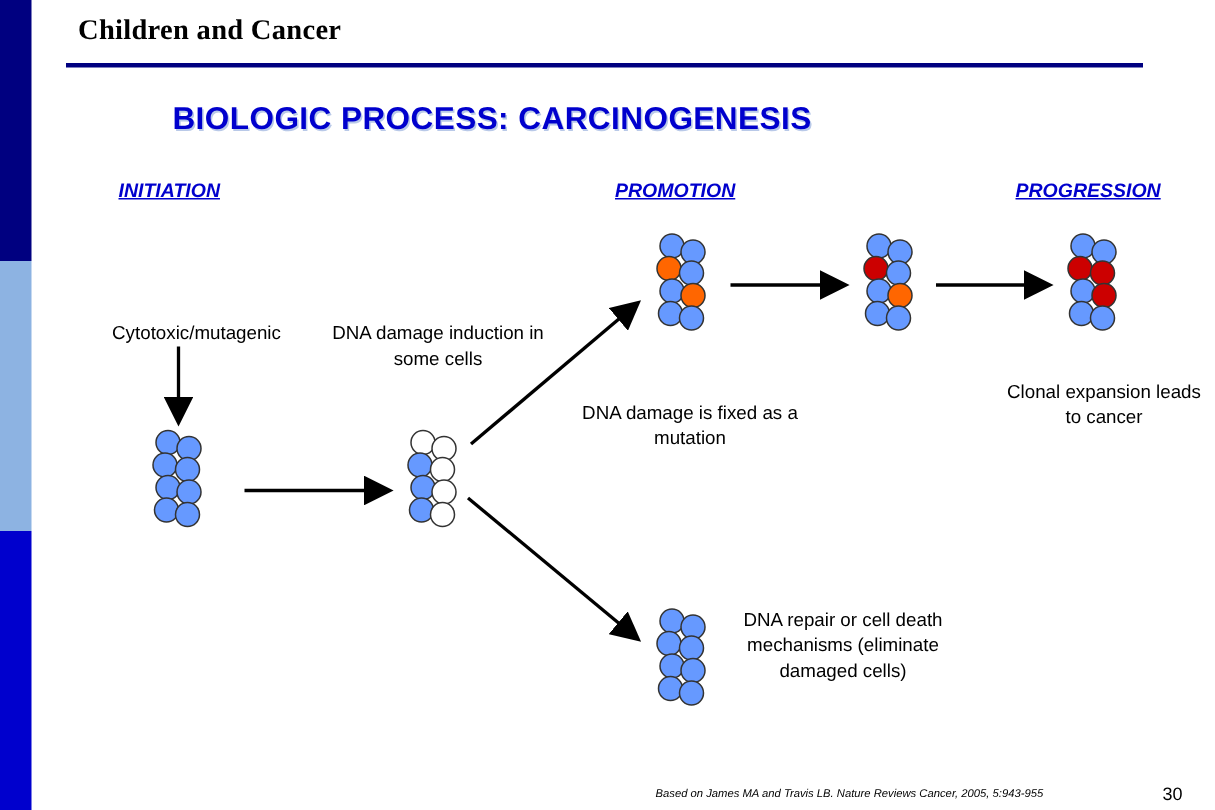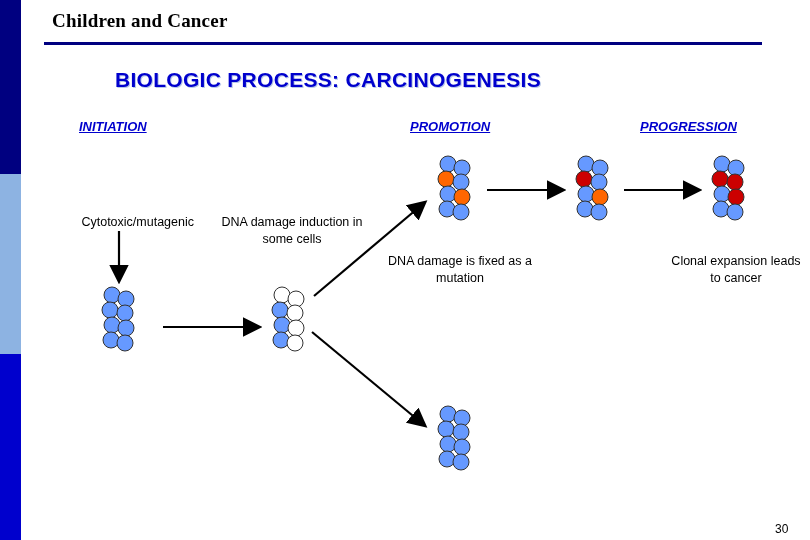--- a/index.html
+++ b/index.html
@@ -78,32 +78,32 @@
     position: absolute;
     font-size: 13px;
     font-weight: bold;
     font-style: italic;
     color: #0000cd;
     text-decoration: underline;
     white-space: nowrap;
   }
   .phase-initiation { left: 79px; top: 119px; }
   .phase-promotion { left: 410px; top: 119px; }
-  .phase-progression { left: 640px; top: 119px; }
+  .phase-progression { left: 677px; top: 119px; }
 
   .caption {
     position: absolute;
     font-size: 12.5px;
     color: #000000;
     line-height: 1.35;
     text-align: center;
   }
-  .cap-cytotoxic { left: 44px; top: 214px; width: 150px; text-align: right; }
+  .cap-cytotoxic { left: 56px; top: 214px; width: 150px; }
   .cap-dnadamage { left: 206px; top: 214px; width: 172px; }
-  .cap-fixed { left: 382px; top: 253px; width: 156px; }
+  .cap-fixed { left: 382px; top: 267px; width: 156px; }
   .cap-mutated { left: 540px; top: 253px; width: 115px; }
   .cap-clonal { left: 666px; top: 253px; width: 140px; }
   .cap-repair { left: 487px; top: 405px; width: 150px; }
 
   .credit {
     position: absolute;
     left: 437px;
     top: 524px;
     font-size: 7.5px;
     font-style: italic;
@@ -142,20 +142,21 @@
   <div class="main-heading">BIOLOGIC PROCESS:  CARCINOGENESIS</div>
 
   <div class="phase-label phase-initiation">INITIATION</div>
   <div class="phase-label phase-promotion">PROMOTION</div>
   <div class="phase-label phase-progression">PROGRESSION</div>
 
   <div class="caption cap-cytotoxic">Cytotoxic/mutagenic</div>
   <div class="caption cap-dnadamage">DNA damage induction in some cells</div>
   <div class="caption cap-fixed">DNA damage is fixed as a mutation</div>
   <div class="caption cap-clonal">Clonal expansion leads to cancer</div>
+  <div class="caption cap-repair">DNA repair or cell death mechanisms (eliminate damaged cells)</div>
 
   <div class="cluster" style="left:96px; top:286px;">
     <svg class="cluster-svg" width="56" height="72" viewBox="0 0 56 72">
       <g stroke="#333333" stroke-width="1" fill="#6699ff">
         <circle cx="16" cy="9" r="8"></circle>
         <circle cx="30" cy="13" r="8"></circle>
         <circle cx="14" cy="24" r="8"></circle>
         <circle cx="29" cy="27" r="8"></circle>
         <circle cx="16" cy="39" r="8"></circle>
         <circle cx="30" cy="42" r="8"></circle>
@@ -253,15 +254,16 @@
 
     <line x1="314" y1="296" x2="424" y2="203" stroke="#000000" stroke-width="2.2" marker-end="url(#ah)"></line>
 
     <line x1="312" y1="332" x2="424" y2="425" stroke="#000000" stroke-width="2.2" marker-end="url(#ah)"></line>
 
     <line x1="487" y1="190" x2="562" y2="190" stroke="#000000" stroke-width="2.2" marker-end="url(#ah)"></line>
 
     <line x1="624" y1="190" x2="698" y2="190" stroke="#000000" stroke-width="2.2" marker-end="url(#ah)"></line>
   </svg>
 
+  <div class="credit">Based on James MA and Travis LB. Nature Reviews Cancer, 2005, 5:943-955</div>
   <div class="page-number">30</div>
 
 </div>
 
 </body></html>

